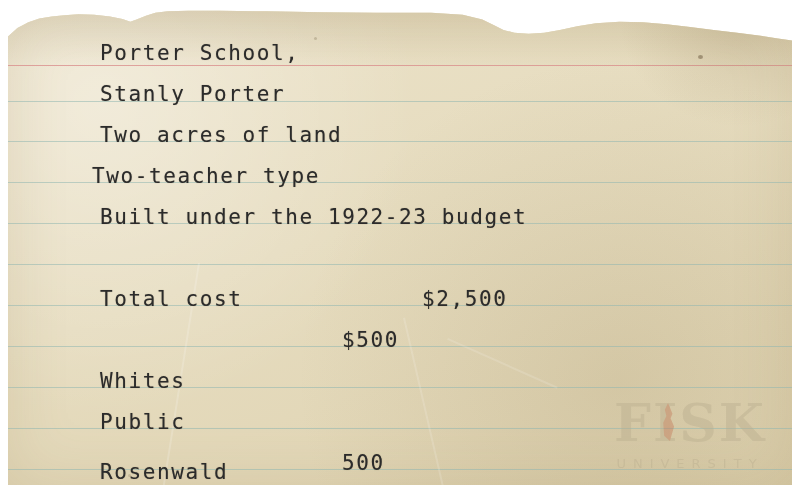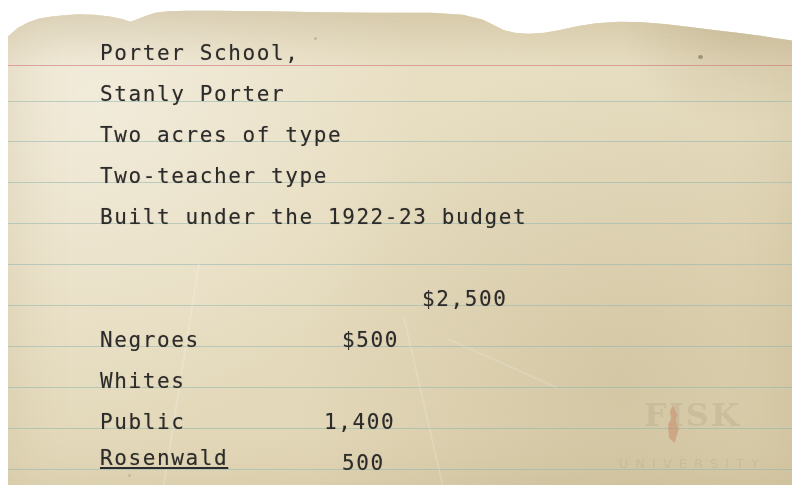--- a/index.html
+++ b/index.html
@@ -101,32 +101,32 @@
     right: 26px;
     bottom: 14px;
     text-align: center;
     opacity: 0.42;
     pointer-events: none;
     user-select: none;
   }
   #watermark .wm-main {
     font-family: "DejaVu Serif", serif;
     font-weight: bold;
-    font-size: 32px;
+    font-size: 52px;
     letter-spacing: 2px;
     color: #b9ad8e;
     line-height: 1;
     position: relative;
   }
   #watermark .wm-sub {
     font-family: "DejaVu Sans", sans-serif;
     font-size: 13px;
     letter-spacing: 7px;
     color: #b9ad8e;
-    margin-top: 25px;
+    margin-top: 7px;
   }
   #watermark .wm-flame {
     position: absolute;
     left: 46px;
     top: 6px;
     width: 16px;
     height: 38px;
     background: #c06a4a;
     opacity: 0.85;
     clip-path: polygon(50% 0%, 78% 28%, 66% 40%, 88% 62%, 62% 100%, 26% 86%, 20% 52%, 40% 34%, 30% 18%);
@@ -166,39 +166,38 @@
     <div class="speck" style="left:690px; top:47px; width:5px; height:4px;"></div>
     <div class="speck" style="left:306px; top:29px; width:3px; height:3px; opacity:0.5;"></div>
     <div class="speck" style="left:120px; top:466px; width:3px; height:3px; opacity:0.4;"></div>
 
     <div id="typed">
 
       <div class="line" style="left:48px; top:33px;">Porter School,</div>
 
       <div class="line" style="left:48px; top:74px;">Stanly Porter</div>
 
-      <div class="line" style="left:48px; top:115px;">Two acres of type</div>
-
-      <div class="line" style="left:48px; top:156px;">Two-teacher type</div>
+      <div class="line" style="left:48px; top:115px;">Two acres of land</div>
+
+      <div class="line" style="left:40px; top:156px;">Two-teacher type</div>
 
       <div class="line" style="left:48px; top:197px;">Built under the 1922-23 budget</div>
 
 
+      <div class="line" style="left:48px; top:279px;">Total cost</div>
       <div class="line" style="left:370px; top:279px;">$2,500</div>
 
-      <div class="line" style="left:48px; top:320px;">Negroes</div>
       <div class="line" style="left:290px; top:320px;">$500</div>
 
       <div class="line" style="left:48px; top:361px;">Whites</div>
       <div class="line" style="left:290px; top:361px;"></div>
 
       <div class="line" style="left:48px; top:402px;">Public</div>
-      <div class="line" style="left:272px; top:402px;">1,400</div>
-
-      <div class="line" style="left:48px; top:438px;text-decoration:underline;">Rosenwald</div>
+
+      <div class="line" style="left:48px; top:452px;">Rosenwald</div>
       <div class="line" style="left:290px; top:443px;">500</div>
 
     </div>
 
     <div id="watermark">
       <div class="wm-main">
         <span>FISK</span>
         <span class="wm-flame"></span>
       </div>
       <div class="wm-sub">UNIVERSITY</div>

